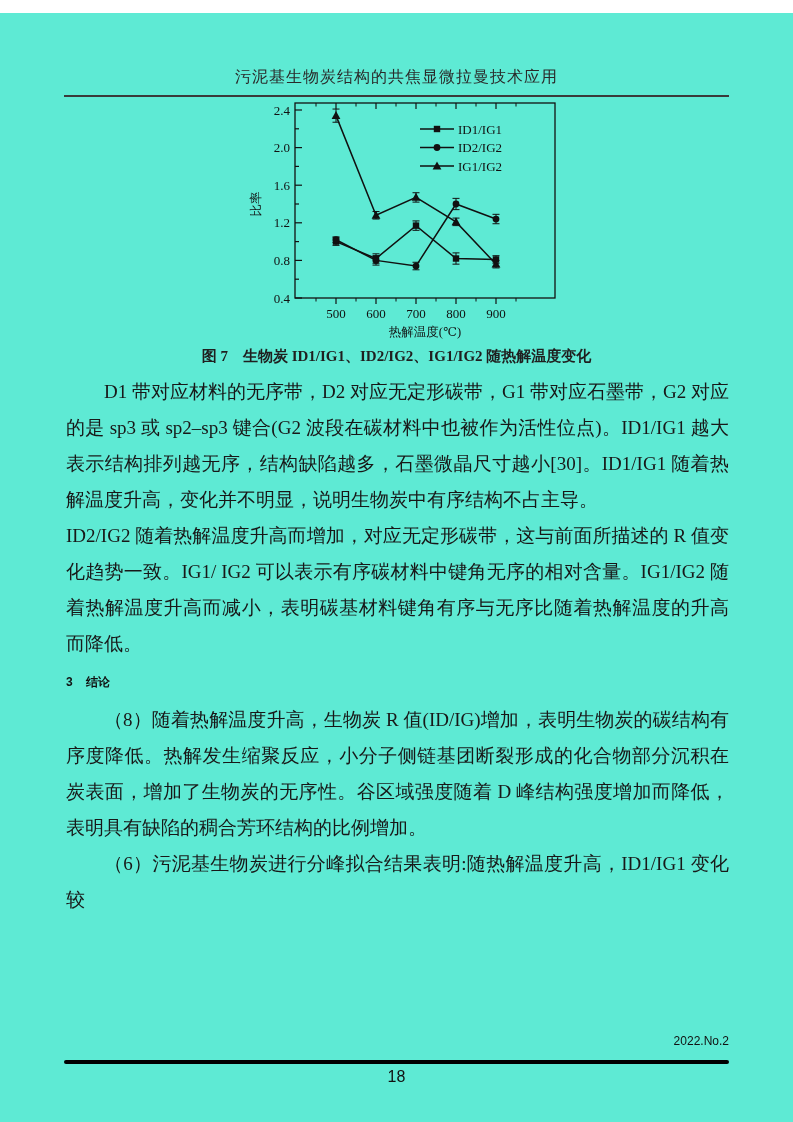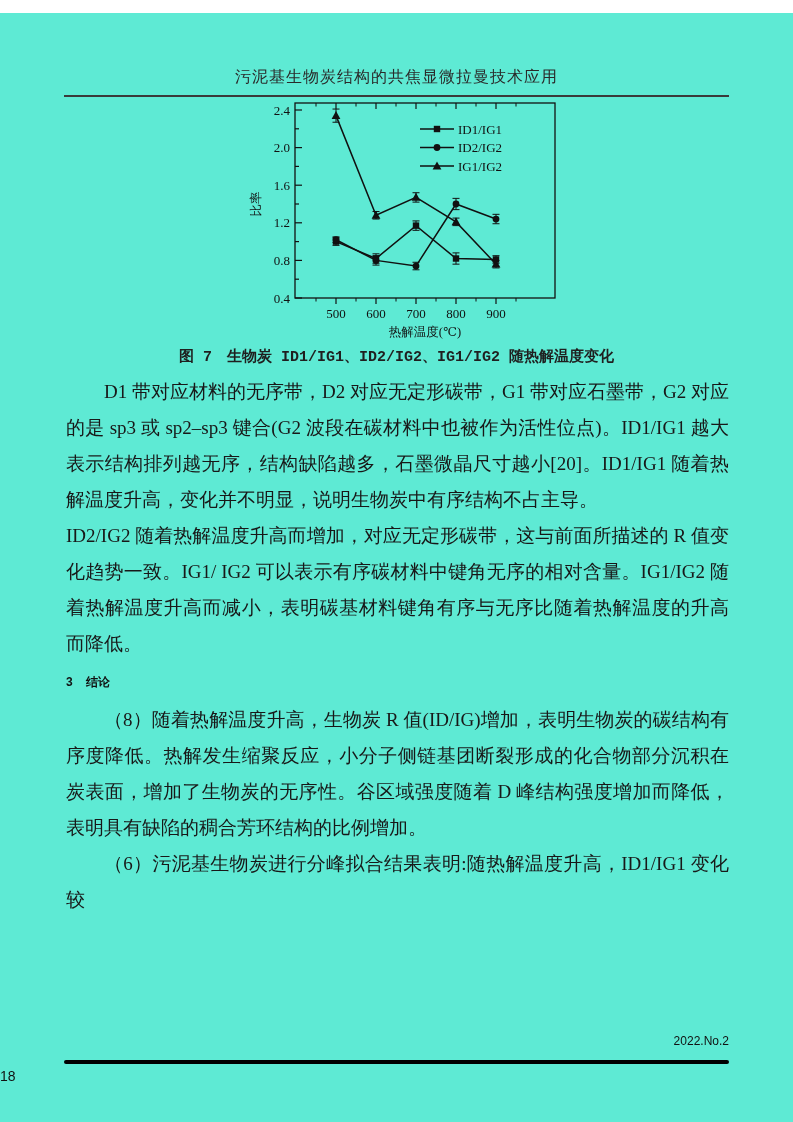--- a/index.html
+++ b/index.html
@@ -31,21 +31,21 @@
   }
   .chart-wrap {
     position: absolute;
     top: 86px; left: 230px;
     width: 340px; height: 252px;
   }
   .figure-caption {
     position: absolute;
     top: 334px; left: 0; right: 0;
     text-align: center;
-    font-family: Liberation Mono, monospace;
+    font-family: Liberation Serif, serif;
     font-weight: bold;
     font-size: 15px;
     color: #1f1f1f;
   }
   .body-text {
     position: absolute;
     top: 361px; left: 66px;
     width: 663px;
     font-size: 19px;
     line-height: 36px;
@@ -67,23 +67,23 @@
   .footer-rule {
     position: absolute;
     top: 1047px; left: 64px; right: 64px;
     height: 4px;
     background: #000;
     border-radius: 2px;
   }
   .footer-pagenum {
     position: absolute;
     top: 1055px; left: 0; right: 0;
-    text-align: left;
+    text-align: center;
     font-family: "Liberation Sans", "DejaVu Sans", sans-serif;
-    font-size: 14px;
+    font-size: 16px;
     color: #111;
   }
   .footer-issue {
     position: absolute;
     top: 1021px; right: 64px;
     font-family: "Liberation Sans", "DejaVu Sans", sans-serif;
     font-size: 12px;
     color: #111;
   }
   svg text {
@@ -219,21 +219,21 @@
         <text x="228" y="53" font-size="13" text-anchor="start">ID2/IG2</text>
         <line x1="190" y1="67" x2="224" y2="67" stroke="#111111" stroke-width="1.5"></line>
         <path d="M207,62.4 L211.4,70.4 L202.6,70.4 Z" fill="#111111"></path>
         <text x="228" y="71.5" font-size="13" text-anchor="start">IG1/IG2</text>
       </svg>
   </div>
 
   <div class="figure-caption">图 7　生物炭 ID1/IG1、ID2/IG2、IG1/IG2 随热解温度变化</div>
 
   <div class="body-text">
-    <p class="indent">D1 带对应材料的无序带，D2 对应无定形碳带，G1 带对应石墨带，G2 对应的是 sp3 或 sp2–sp3 键合(G2 波段在碳材料中也被作为活性位点)。ID1/IG1 越大表示结构排列越无序，结构缺陷越多，石墨微晶尺寸越小[20]。ID1/IG1 随着热解温度升高，变化并不明显，说明生物炭中有序结构不占主导。</p>
+    <p class="indent">D1 带对应材料的无序带，D2 对应无定形碳带，G1 带对应石墨带，G2 对应的是 sp3 或 sp2–sp3 键合(G2 波段在碳材料中也被作为活性位点)。ID1/IG1 越大表示结构排列越无序，结构缺陷越多，石墨微晶尺寸越小[30]。ID1/IG1 随着热解温度升高，变化并不明显，说明生物炭中有序结构不占主导。</p>
     <p>ID2/IG2 随着热解温度升高而增加，对应无定形碳带，这与前面所描述的 R 值变化趋势一致。IG1/ IG2 可以表示有序碳材料中键角无序的相对含量。IG1/IG2 随着热解温度升高而减小，表明碳基材料键角有序与无序比随着热解温度的升高而降低。</p>
     <h2 class="section-heading">
       <span class="sec-num">3</span><span>结论</span>
     </h2>
     <p class="indent">（8）随着热解温度升高，生物炭 R 值(ID/IG)增加，表明生物炭的碳结构有序度降低。热解发生缩聚反应，小分子侧链基团断裂形成的化合物部分沉积在炭表面，增加了生物炭的无序性。谷区域强度随着 D 峰结构强度增加而降低，表明具有缺陷的稠合芳环结构的比例增加。</p>
     <p class="indent">（6）污泥基生物炭进行分峰拟合结果表明:随热解温度升高，ID1/IG1 变化较</p>
   </div>
 
   <div class="footer-rule"></div>
   <div class="footer-pagenum">18</div>

